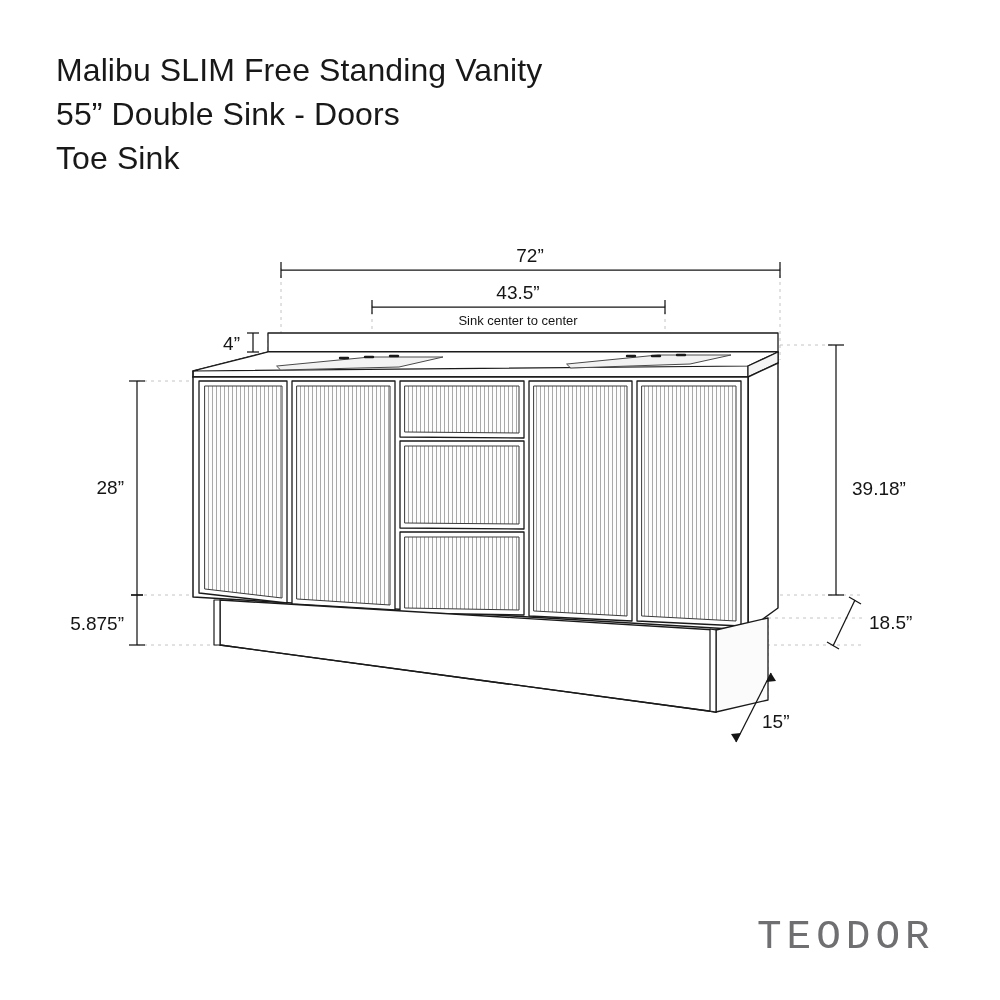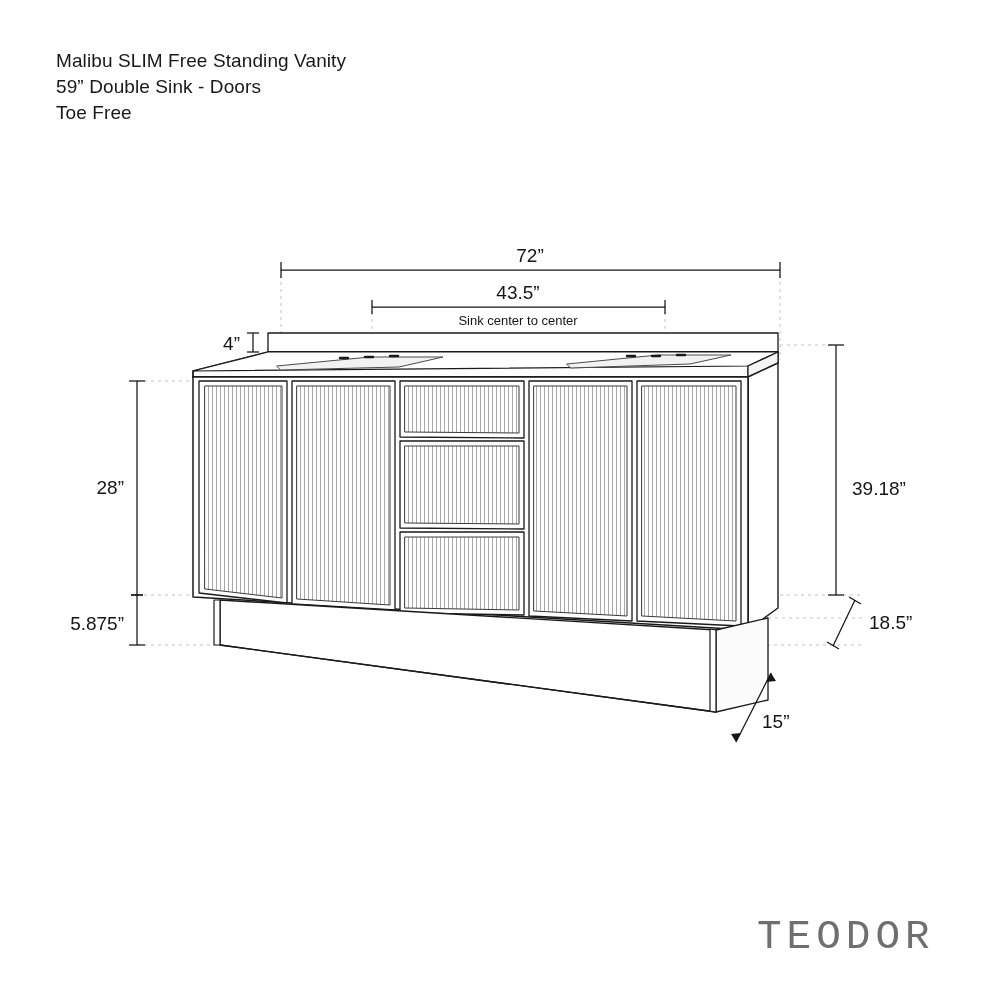--- a/index.html
+++ b/index.html
@@ -10,21 +10,21 @@
     color:#1a1a1a;
     overflow:hidden;
     position:relative;
   }
   #sheet{position:absolute;inset:0;width:1000px;height:1000px;}
   .title-block{
     position:absolute;left:56px;top:48px;
     line-height:1.38;
   }
   .title-line{
-    font-size:19px;
+    font-size:32px;
     font-weight:400;
     color:#181818;
     letter-spacing:0.1px;
     white-space:nowrap;
   }
   .brand{
     position:absolute;left:757px;top:914px;
     font-size:41px;
     font-weight:300;
     letter-spacing:5px;
@@ -35,22 +35,22 @@
   svg{position:absolute;left:0;top:0;}
   text{font-family:"Liberation Sans", sans-serif;fill:#151515;}
   .dimtxt{font-size:19px;}
   .dimtxt-sm{font-size:13px;}
 </style>
 </head>
 <body>
 
 <div class="title-block">
   <div class="title-line">Malibu SLIM Free Standing Vanity</div>
-  <div class="title-line">59” Double Sink - Doors</div>
-  <div class="title-line">Toe Free</div>
+  <div class="title-line">55” Double Sink - Doors</div>
+  <div class="title-line">Toe Sink</div>
 </div>
 
 <svg id="sheet" width="1000" height="1000" viewBox="0 0 1000 1000">
   <defs>
     <pattern id="flute" width="4" height="10" patternUnits="userSpaceOnUse">
       <rect width="4" height="10" fill="#fdfdfd"></rect>
       <line x1="0.5" y1="0" x2="0.5" y2="10" stroke="#9a9a9a" stroke-width="0.85"></line>
     </pattern>
     <pattern id="fluteSide" width="3.2" height="10" patternUnits="userSpaceOnUse" patternTransform="skewY(-4.2)">
       <rect width="3.2" height="10" fill="#fcfcfc"></rect>

